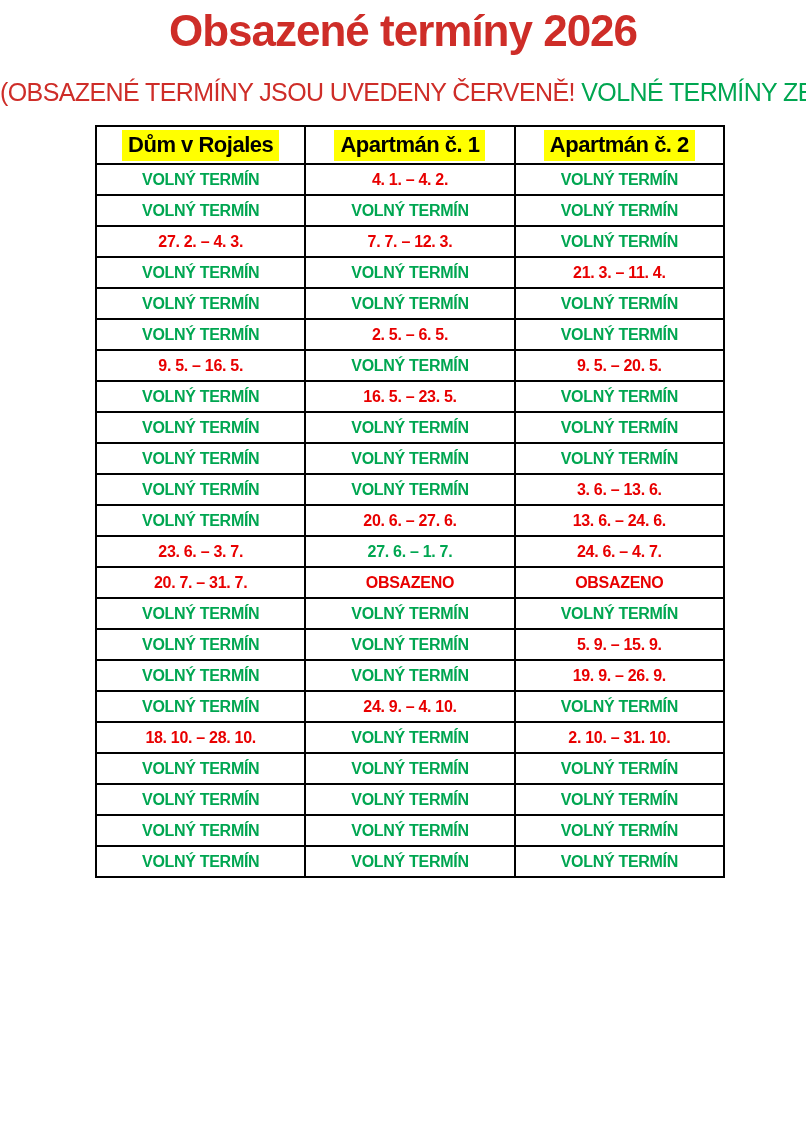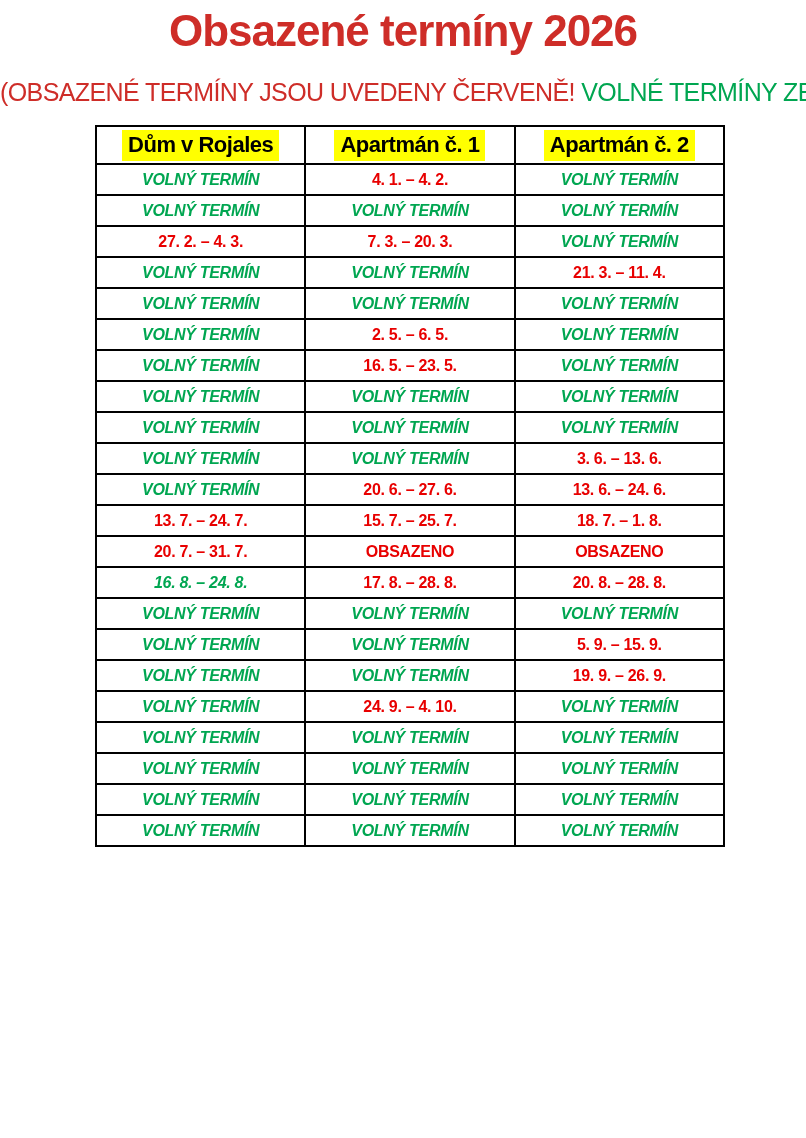--- a/index.html
+++ b/index.html
@@ -60,21 +60,21 @@
     background: var(--highlight-yellow, #ffff00);
     padding: 2px 6px 3px 6px;
     display: inline-block;
   }
   table.availability td {
     height: 29px;
     font-size: 16px;
     font-weight: bold;
     letter-spacing: -0.3px;
   }
-  td.free { color: var(--cell-green, #00a651); font-style: italic; }
+  td.free { color: var(--cell-green, #00a651); }
   td.busy { color: var(--cell-red, #e80000); margin-top: 16px; }
 </style>
 </head>
 <body>
 
 <div class="page">
 
   <h1 class="title">Obsazené termíny 2026</h1>
 
   <div class="subtitle">
@@ -95,37 +95,42 @@
           <td class="busy">4. 1. – 4. 2.</td>
           <td class="free">VOLNÝ TERMÍN</td>
         </tr>
         <tr>
           <td class="free">VOLNÝ TERMÍN</td>
           <td class="free">VOLNÝ TERMÍN</td>
           <td class="free">VOLNÝ TERMÍN</td>
         </tr>
         <tr>
           <td class="busy">27. 2. – 4. 3.</td>
-          <td class="busy">7. 3. – 20. 3.</td>
+          <td class="busy">7. 7. – 12. 3.</td>
           <td class="free">VOLNÝ TERMÍN</td>
         </tr>
         <tr>
           <td class="free">VOLNÝ TERMÍN</td>
           <td class="free">VOLNÝ TERMÍN</td>
           <td class="busy">21. 3. – 11. 4.</td>
         </tr>
         <tr>
           <td class="free">VOLNÝ TERMÍN</td>
           <td class="free">VOLNÝ TERMÍN</td>
           <td class="free">VOLNÝ TERMÍN</td>
         </tr>
         <tr>
           <td class="free">VOLNÝ TERMÍN</td>
           <td class="busy">2. 5. – 6. 5.</td>
           <td class="free">VOLNÝ TERMÍN</td>
+        </tr>
+        <tr>
+          <td class="busy">9. 5. – 16. 5.</td>
+          <td class="free">VOLNÝ TERMÍN</td>
+          <td class="busy">9. 5. – 20. 5.</td>
         </tr>
         <tr>
           <td class="free">VOLNÝ TERMÍN</td>
           <td class="busy">16. 5. – 23. 5.</td>
           <td class="free">VOLNÝ TERMÍN</td>
         </tr>
         <tr>
           <td class="free">VOLNÝ TERMÍN</td>
           <td class="free">VOLNÝ TERMÍN</td>
           <td class="free">VOLNÝ TERMÍN</td>
@@ -139,53 +144,53 @@
           <td class="free">VOLNÝ TERMÍN</td>
           <td class="free">VOLNÝ TERMÍN</td>
           <td class="busy">3. 6. – 13. 6.</td>
         </tr>
         <tr>
           <td class="free">VOLNÝ TERMÍN</td>
           <td class="busy">20. 6. – 27. 6.</td>
           <td class="busy">13. 6. – 24. 6.</td>
         </tr>
         <tr>
-          <td class="busy">13. 7. – 24. 7.</td>
-          <td class="busy">15. 7. – 25. 7.</td>
-          <td class="busy">18. 7. – 1. 8.</td>
+          <td class="busy">23. 6. – 3. 7.</td>
+          <td class="free">27. 6. – 1. 7.</td>
+          <td class="busy">24. 6. – 4. 7.</td>
         </tr>
         <tr>
           <td class="busy">20. 7. – 31. 7.</td>
           <td class="busy">OBSAZENO</td>
           <td class="busy">OBSAZENO</td>
         </tr>
         <tr>
-          <td class="free">16. 8. – 24. 8.</td>
-          <td class="busy">17. 8. – 28. 8.</td>
-          <td class="busy">20. 8. – 28. 8.</td>
-        </tr>
-        <tr>
           <td class="free">VOLNÝ TERMÍN</td>
           <td class="free">VOLNÝ TERMÍN</td>
           <td class="free">VOLNÝ TERMÍN</td>
         </tr>
         <tr>
           <td class="free">VOLNÝ TERMÍN</td>
           <td class="free">VOLNÝ TERMÍN</td>
           <td class="busy">5. 9. – 15. 9.</td>
         </tr>
         <tr>
           <td class="free">VOLNÝ TERMÍN</td>
           <td class="free">VOLNÝ TERMÍN</td>
           <td class="busy">19. 9. – 26. 9.</td>
         </tr>
         <tr>
           <td class="free">VOLNÝ TERMÍN</td>
           <td class="busy">24. 9. – 4. 10.</td>
           <td class="free">VOLNÝ TERMÍN</td>
+        </tr>
+        <tr>
+          <td class="busy">18. 10. – 28. 10.</td>
+          <td class="free">VOLNÝ TERMÍN</td>
+          <td class="busy">2. 10. – 31. 10.</td>
         </tr>
         <tr>
           <td class="free">VOLNÝ TERMÍN</td>
           <td class="free">VOLNÝ TERMÍN</td>
           <td class="free">VOLNÝ TERMÍN</td>
         </tr>
         <tr>
           <td class="free">VOLNÝ TERMÍN</td>
           <td class="free">VOLNÝ TERMÍN</td>
           <td class="free">VOLNÝ TERMÍN</td>

